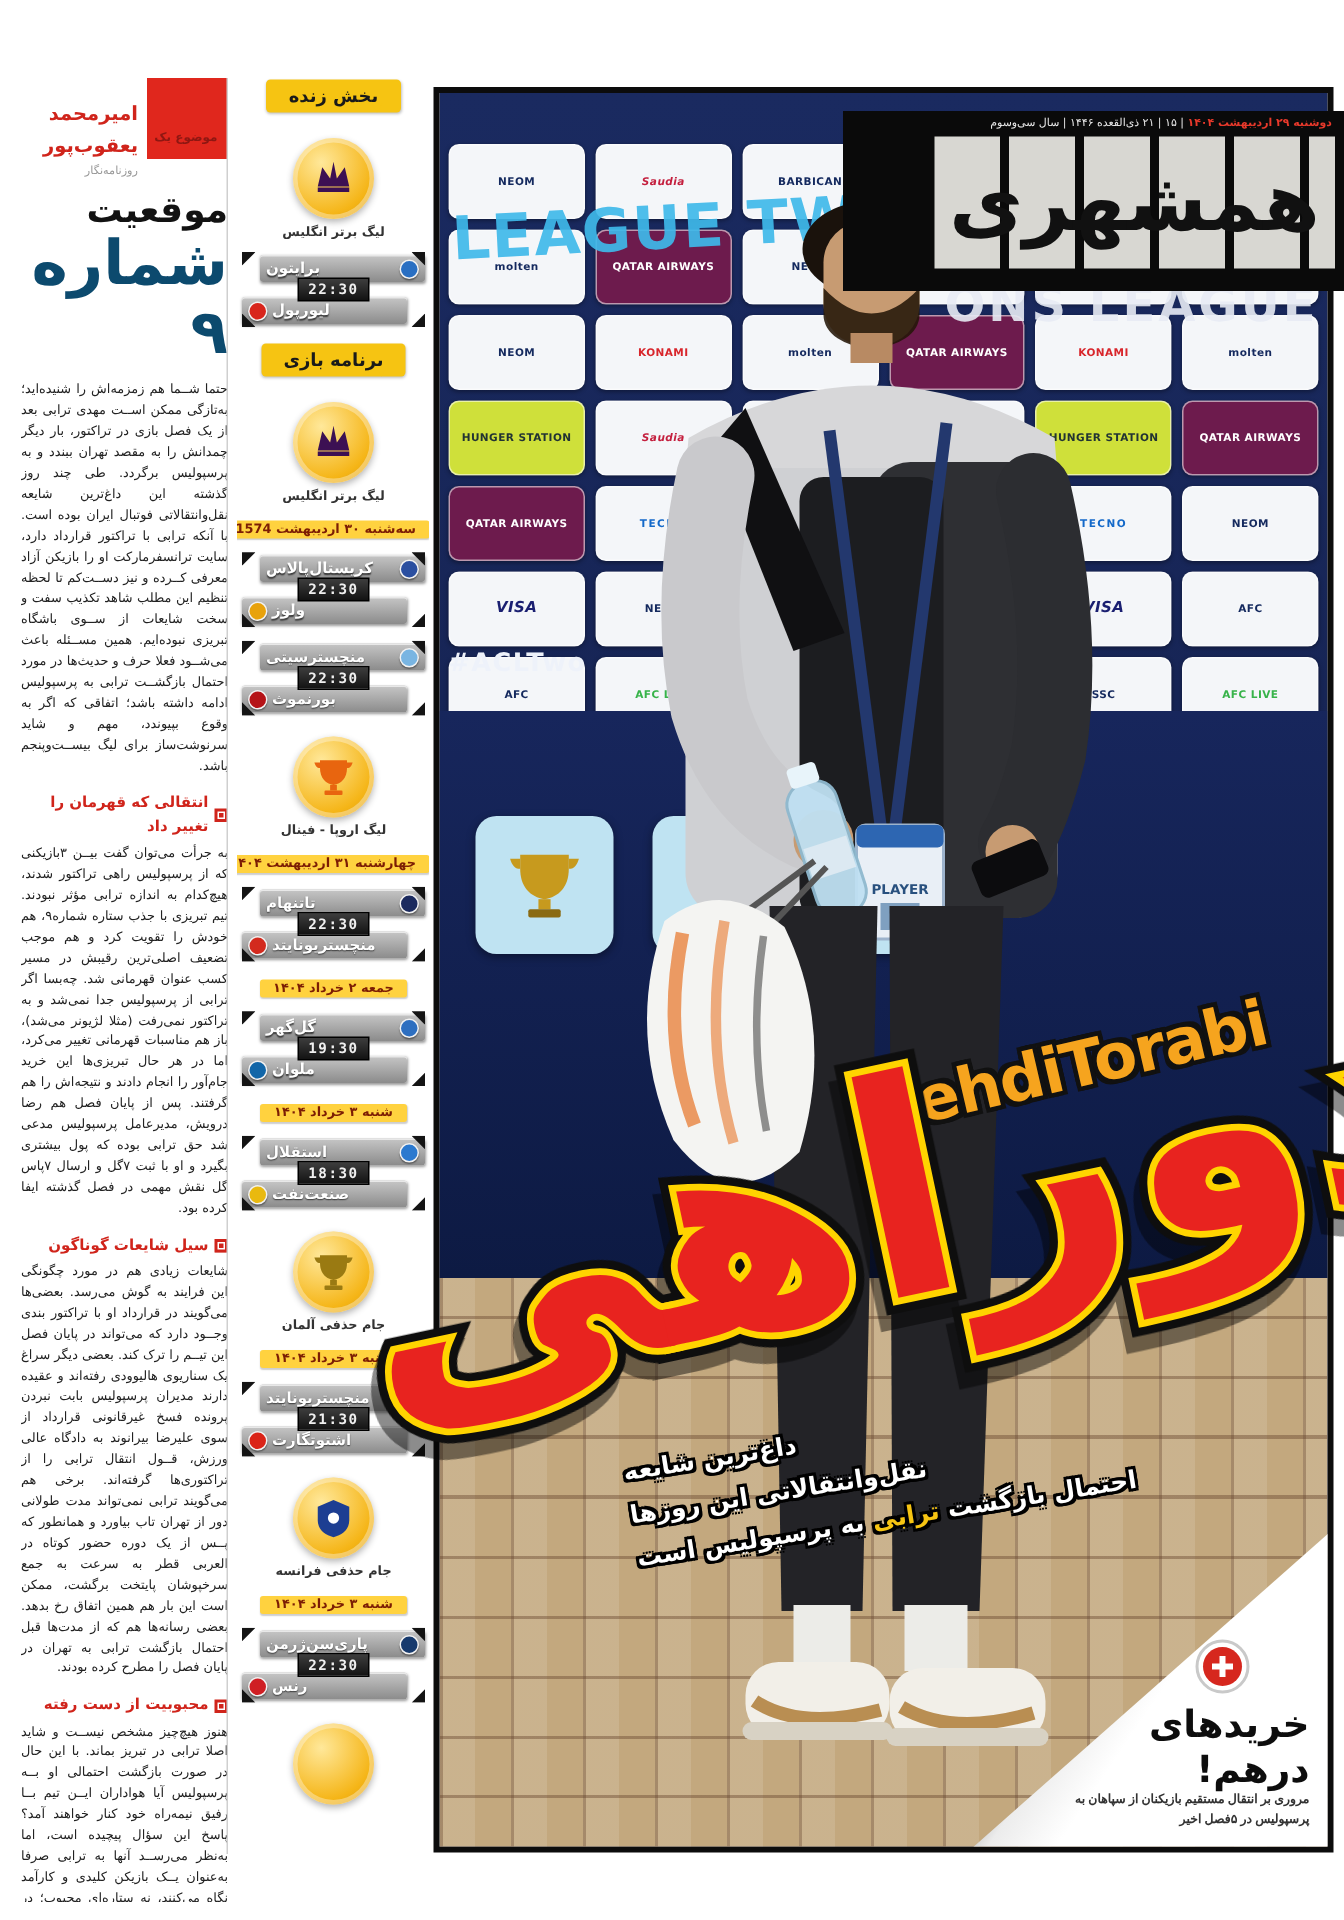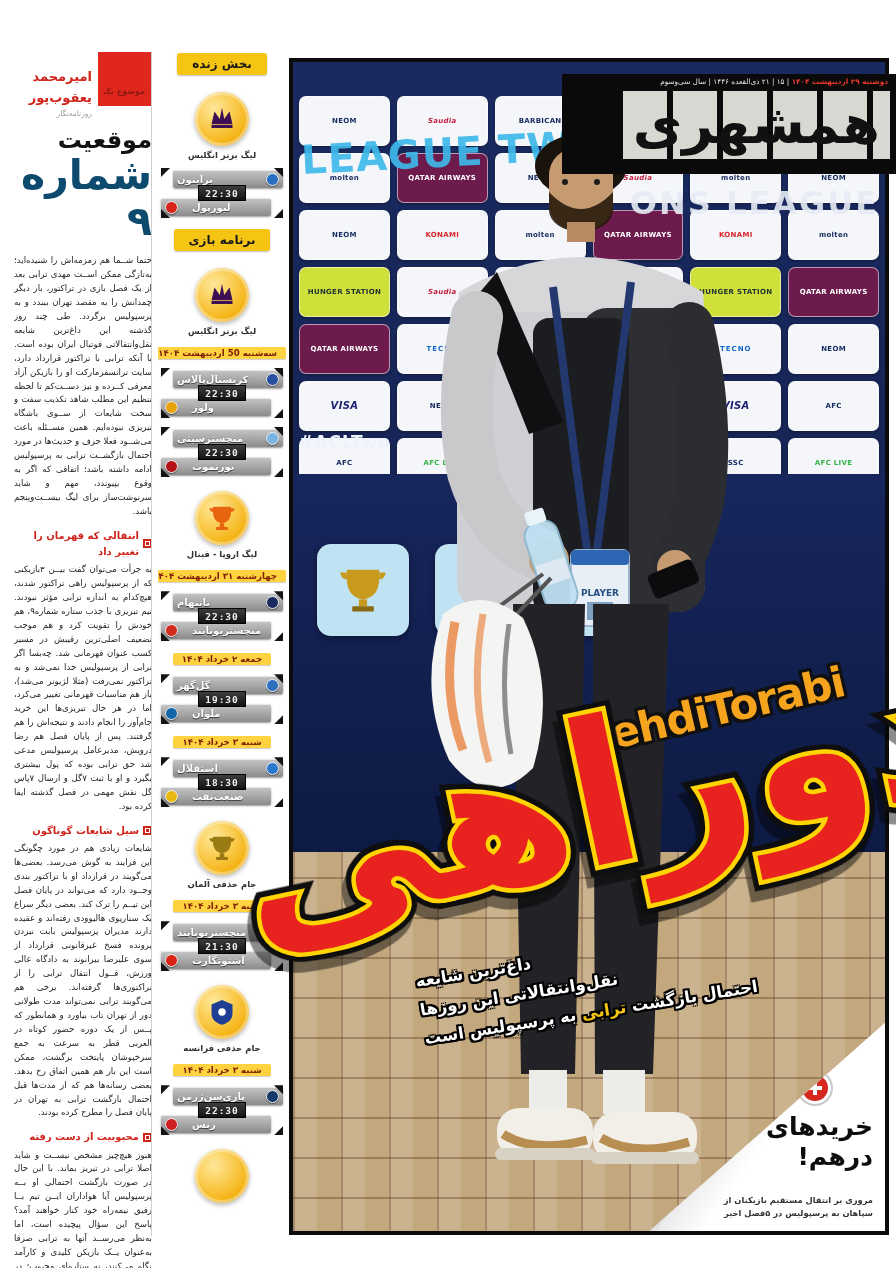--- a/index.html
+++ b/index.html
@@ -39,21 +39,21 @@
   .l-circle svg { width:30px; height:30px; }
   .l-name { font-size:8.5px; font-weight:bold; color:#333; margin:4px 0 1px; text-align:center; line-height:1.3; }
   .date-chip { background:#ffd23f; color:#7c1d04; font-size:8.6px; font-weight:bold; padding:1px 9px;
                margin:4px auto 3px; border-radius:2px; box-shadow:0 1px 1px rgba(0,0,0,.2); width:max-content; }
   .fixture { position:relative; width:122px; margin:3px 0 5px; }
   .cnr { position:absolute; width:9px; height:9px; background:#141414; z-index:3; }
   .cnr.tl { top:-2px; left:0;  clip-path:polygon(0 0,100% 0,0 100%); }
   .cnr.tr { top:-2px; right:0; clip-path:polygon(0 0,100% 0,100% 100%); }
   .cnr.bl { bottom:-2px; left:0;  clip-path:polygon(0 0,0 100%,100% 100%); }
   .cnr.br { bottom:-2px; right:0; clip-path:polygon(100% 0,0 100%,100% 100%); }
-  .team-bar { height:18px; border-radius:2px; display:flex; align-items:center; gap:14px; padding:0 4px;
+  .team-bar { height:18px; border-radius:2px; display:flex; align-items:center; gap:3px; padding:0 4px;
               background:linear-gradient(180deg,#c6c6c6,#8b8b8b); box-shadow:inset 0 1px 0 #e8e8e8, 0 1px 2px rgba(0,0,0,.4);
               font-size:10px; font-weight:bold; color:#fff; text-shadow:0 1px 1px rgba(0,0,0,.65); white-space:nowrap; }
   .team-bar.home { margin-left:12px; justify-content:space-between; }
   .team-bar.away { margin-right:12px; justify-content:flex-end; }
   .tbadge { width:13px; height:13px; border-radius:50%; border:1.5px solid #f2f2f2; flex:0 0 auto;
             box-shadow:0 1px 1px rgba(0,0,0,.4); }
   .time-chip { width:48px; margin:-3px auto; position:relative; z-index:2; text-align:center;
                background:linear-gradient(180deg,#3d3d3d,#131313); color:#f0f0f0;
                font-family:"DejaVu Sans Mono", monospace; font-size:9.5px; font-weight:bold; letter-spacing:1px;
                padding:1.5px 0; border:1px solid #000; }
@@ -96,29 +96,29 @@
           background:linear-gradient(304deg, #ffffff 48%, #ececec 60%, #b5b5b5 67%, #8f8f8f 70%, #f4f4f4 79%, #ffffff 100%);
           clip-path:polygon(100% 0, 0 100%, 100% 100%); direction:rtl; }
   .curl-inner { position:absolute; right:14px; bottom:14px; width:170px; text-align:right; }
   .curl-icon { width:36px; height:36px; border-radius:50%; background:#fff; border:2px solid #c9c9c9;
                display:flex; align-items:center; justify-content:center; margin:0 0 6px auto; margin-right:40px; }
   .curl-icon .inner { width:26px; height:26px; border-radius:50%; background:#d6271e; position:relative; }
   .curl-icon .inner::before, .curl-icon .inner::after { content:""; position:absolute; background:#fff; left:50%; top:50%; }
   .curl-icon .inner::before { width:14px; height:4px; transform:translate(-50%,-50%); }
   .curl-icon .inner::after { width:4px; height:14px; transform:translate(-50%,-50%); }
   .curl-title { font-size:25px; font-weight:900; color:#0d0d0d; line-height:1.18; }
-  .curl-sub { font-size:8.3px; font-weight:bold; color:#333; margin-top:23px; line-height:1.5; }
-
-  
-  .masthead { position:absolute; left:562px; top:74px; width:334px; height:100px; background:#0a0a0a; z-index:4;
+  .curl-sub { font-size:8.3px; font-weight:bold; color:#333; margin-top:0; line-height:1.5;font-family:Liberation Serif, serif; }
+
+  
+  .masthead { position:absolute; left:562px; top:74px; width:334px; height:120px; background:#0a0a0a; z-index:4;
               direction:rtl; overflow:hidden; }
   .dateline { font-size:7.3px; color:#e8e8e8; padding:3px 8px 1px; white-space:nowrap; }
   .dateline .red { color:#e8392b; font-weight:bold; }
   .mast-title { display:inline-block; margin:4px 6px 0 0; font-size:54px; font-weight:900; color:#111;
-                background:repeating-linear-gradient(90deg, #d8d7d2 0 44px, #0a0a0a 44px 50px); padding:0 10px; line-height:1.25;
+                background:repeating-linear-gradient(90deg, #d8d7d2 0 44px, #0a0a0a 44px 50px); padding:10px 10px; line-height:1.25;
                 letter-spacing:2px; }
 
   
   .tamashagar { position:absolute; left:296px; top:74px; z-index:5; color:#e41e1c; font-size:70px; font-weight:900;
                 letter-spacing:-2px; line-height:1.3; text-shadow:0 0 1px #a21210; }
   .pencil { position:absolute; left:10px; top:-12px; width:74px; height:13px; border-radius:3px;
             background:linear-gradient(90deg,#2b2b2b 0 10px, #f6c412 10px 78%, #e89b27 78%); transform:rotate(-38deg); }
   .pencil::after { content:""; position:absolute; right:-9px; top:1px; border-left:10px solid #caa16a;
                    border-top:5px solid transparent; border-bottom:5px solid transparent; }
 
@@ -207,21 +207,21 @@
       <div class="chip">برنامه بازی</div>
       <div class="league">
         <div class="l-circle">
           <svg viewBox="0 0 40 40">
             <path d="M6 27 L10 10 L17 20 L20 5 L23 20 L30 10 L34 27 Z" fill="#3c1053"></path>
             <rect x="6" y="28" width="28" height="4" fill="#3c1053"></rect>
           </svg>
         </div>
         <div class="l-name">لیگ برتر انگلیس</div>
       </div>
-      <div class="date-chip">سه‌شنبه 50 اردیبهشت ۱۴۰۴</div>
+      <div class="date-chip">سه‌شنبه ۳۰ اردیبهشت 1574</div>
       <div class="fixture">
         <div class="cnr tl"></div>
         <div class="cnr tr"></div>
         <div class="cnr bl"></div>
         <div class="cnr br"></div>
         <div class="team-bar home">
           <span class="tbadge" style="background: rgb(43, 79, 160);"></span>
           <span>کریستال‌پالاس</span>
         </div>
         <div class="time-chip">22:30</div>

